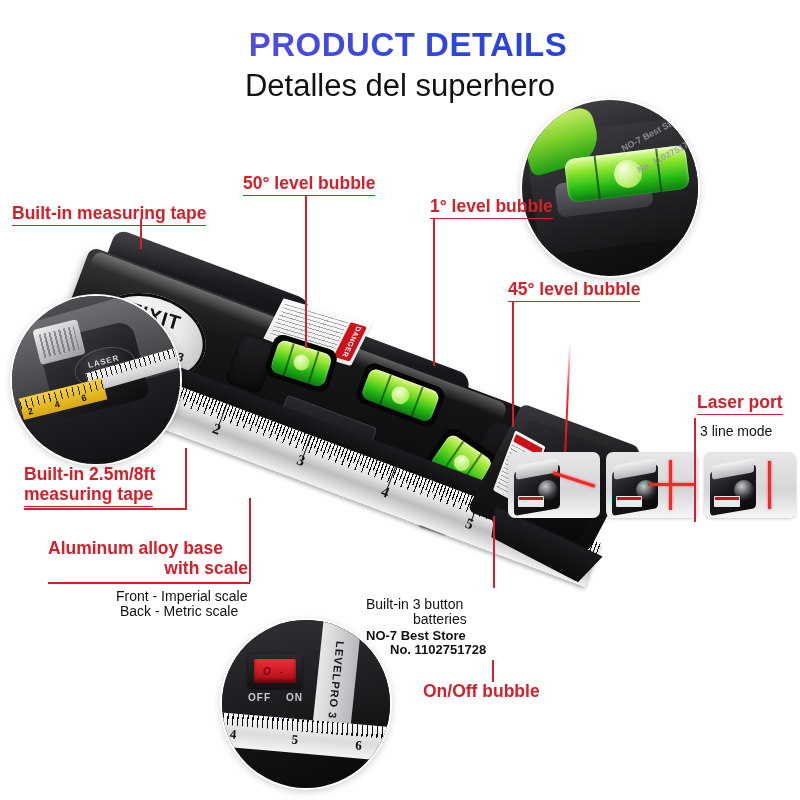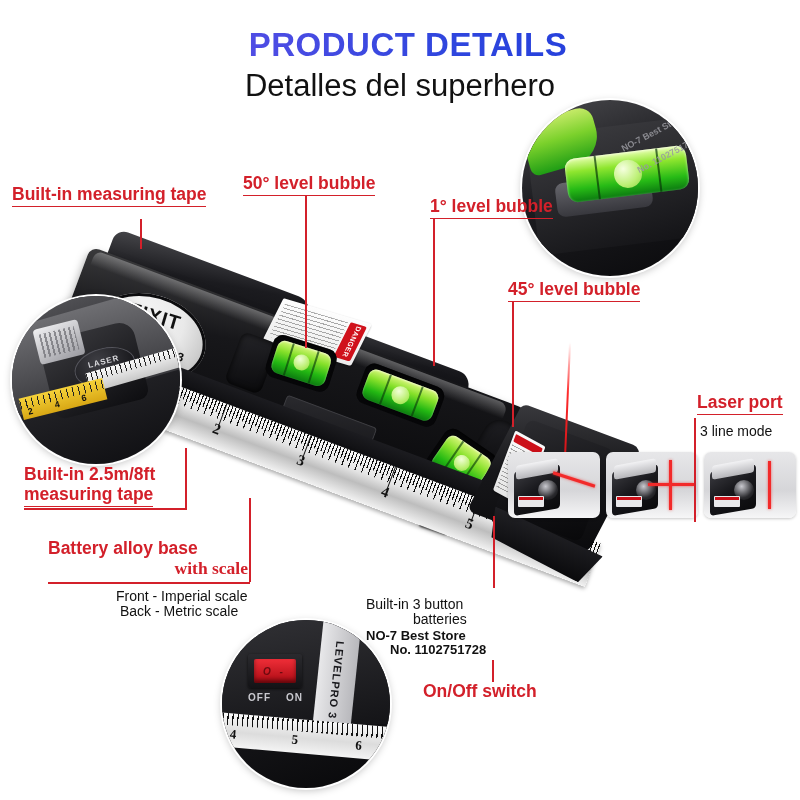--- a/index.html
+++ b/index.html
@@ -436,50 +436,50 @@
       <div class="tdev"></div>
         <div class="tdev-top"></div>
         <div class="tlens"></div>
       <div class="tlab">
           <i></i>
         </div>
       <div class="beam beam-v"></div>
     </div>
   </div>
 
-  <div class="cl u" style="left:12px;top:184px;">Built-in measuring tape</div>
+  <div class="cl u" style="left:12px;top:203px;">Built-in measuring tape</div>
   <div class="leader v" style="left:140px;top:219px;height:30px;"></div>
 
   <div class="cl u" style="left:243px;top:173px;">50° level bubble</div>
   <div class="leader v" style="left:305px;top:196px;height:152px;"></div>
 
   <div class="cl u" style="left:430px;top:196px;">1° level bubble</div>
   <div class="leader v" style="left:433px;top:219px;height:147px;"></div>
 
   <div class="cl u" style="left:508px;top:279px;">45° level bubble</div>
   <div class="leader v" style="left:512px;top:302px;height:125px;"></div>
 
   <div class="cl u" style="left:697px;top:392px;">Laser port</div>
   <div class="sub" style="left:700px;top:423px;">3 line mode</div>
   <div class="leader v" style="left:694px;top:418px;height:104px;"></div>
 
   <div class="cl" style="left:24px;top:464px;">Built-in 2.5m/8ft</div>
   <div class="cl u" style="left:24px;top:484px;">measuring tape</div>
   <div class="leader v" style="left:185px;top:448px;height:62px;"></div>
   <div class="leader h" style="left:24px;top:508px;width:162px;"></div>
 
-  <div class="cl" style="left:48px;top:538px;">Battery alloy base</div>
-  <div class="cl r" style="left:48px;top:558px;width:200px;font-family:Liberation Serif, serif;">with scale</div>
+  <div class="cl" style="left:48px;top:538px;">Aluminum alloy base</div>
+  <div class="cl r" style="left:48px;top:558px;width:200px;">with scale</div>
   <div class="leader h" style="left:48px;top:582px;width:202px;"></div>
   <div class="leader v" style="left:249px;top:498px;height:84px;"></div>
   <div class="sub" style="left:116px;top:588px;">Front - Imperial scale</div>
   <div class="sub" style="left:120px;top:603px;">Back - Metric scale</div>
 
   <div class="leader v" style="left:493px;top:516px;height:72px;"></div>
   <div class="sub" style="left:366px;top:596px;">Built-in 3 button</div>
   <div class="sub" style="left:366px;top:611px;padding-left:47px;">batteries</div>
   <div class="sub b" style="left:366px;top:628px;">NO-7 Best Store</div>
   <div class="sub b" style="left:390px;top:642px;">No. 1102751728</div>
 
-  <div class="cl" style="left:423px;top:681px;">On/Off switch</div>
+  <div class="cl" style="left:423px;top:681px;">On/Off bubble</div>
   <div class="leader v" style="left:492px;top:660px;height:22px;"></div>
 
 </div>
 
 </body></html>

